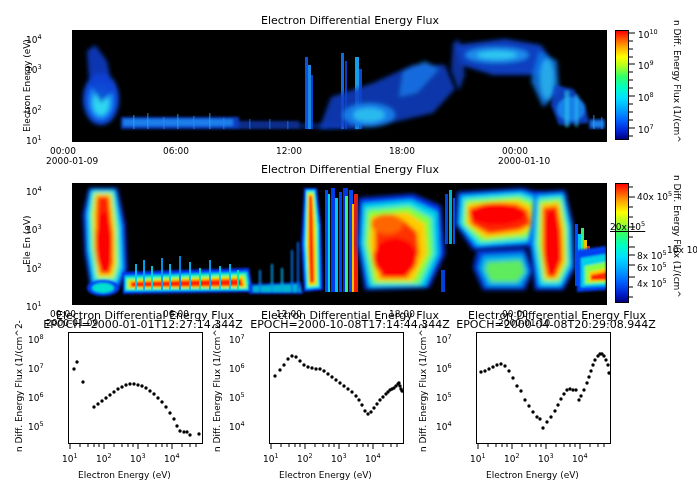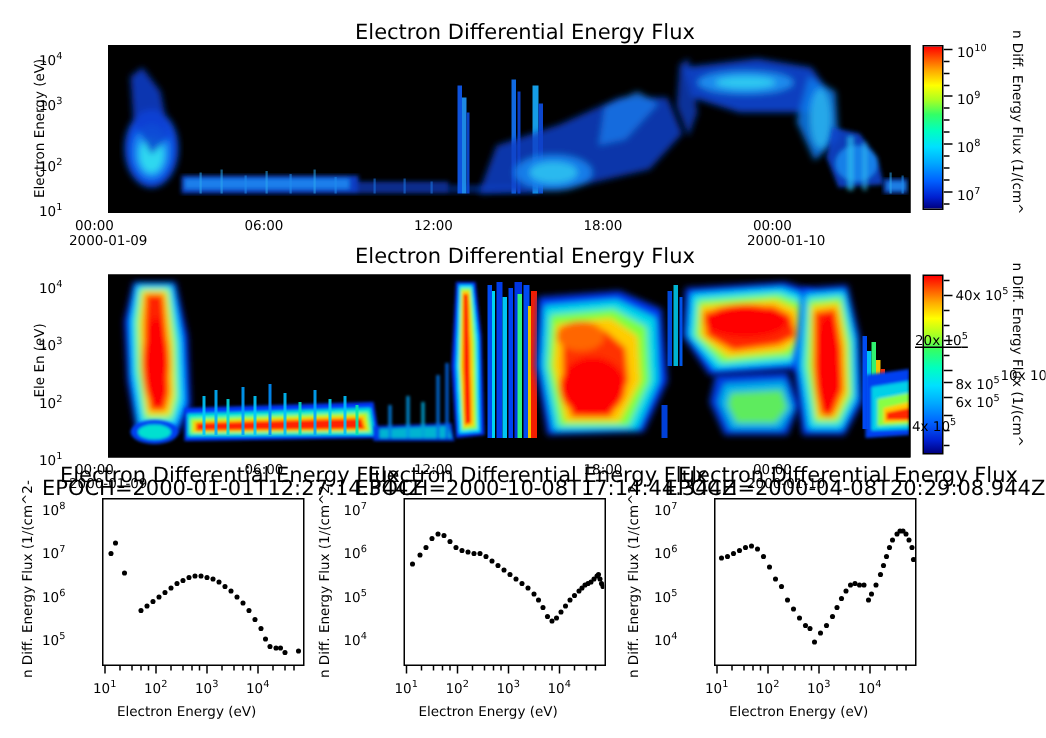--- a/index.html
+++ b/index.html
@@ -2,21 +2,21 @@
 <html><head>
 <meta charset="utf-8">
 <style>
   html,body{margin:0;padding:0;background:#fff;}
   body{
     width:697px;height:492px;position:relative;overflow:hidden;
     font-family:"DejaVu Sans","Liberation Sans",sans-serif;
     color:#000;
   }
   .abs{position:absolute;}
-  .ttl{font-size:14px;text-align:center;white-space:nowrap;}
+  .ttl{font-size:11px;text-align:center;white-space:nowrap;}
   .tick{font-size:9px;white-space:nowrap;}
   .axlbl{font-size:9px;white-space:nowrap;}
   .vlabel{
     font-size:9px;white-space:nowrap;
     transform-origin:0 0;
   }
   .rot-up{transform:rotate(-90deg);}
   .rot-dn{transform:rotate(90deg);}
   .frame{border:1px solid #000;box-sizing:border-box;background:#000;overflow:hidden;}
   .wframe{border:1px solid #000;box-sizing:border-box;background:#fff;overflow:hidden;}
@@ -318,21 +318,21 @@
     <line x1="0" y1="94" x2="6" y2="94"></line>
       <line x1="0" y1="104" x2="4" y2="104"></line>
       <line x1="0" y1="114" x2="4" y2="114"></line>
   </g>
 </svg>
 <div class="abs tick" style="left:637px;top:190px;">40x 10<span class="sup">5</span></div>
 <div class="abs tick" style="left:610px;top:220px;text-decoration:underline;">20x 10<span class="sup">5</span></div>
 <div class="abs tick" style="left:667px;top:243px;">10x 10<span class="sup">5</span></div>
 <div class="abs tick" style="left:637px;top:249px;">8x 10<span class="sup">5</span></div>
 <div class="abs tick" style="left:637px;top:261px;">6x 10<span class="sup">5</span></div>
-<div class="abs tick" style="left:608px;top:277px;">4x 10<span class="sup">5</span></div>
+<div class="abs tick" style="left:637px;top:277px;">4x 10<span class="sup">5</span></div>
 <div class="abs vlabel rot-dn" style="left:682px;top:175px;">n Diff. Energy Flux (1/(cm^</div>
 
 <div class="abs ttl" style="left:40px;top:309px;width:210px;">Electron Differential Energy Flux</div>
 <div class="abs ttl" style="left:28px;top:318px;width:230px;">EPOCH=2000-01-01T12:27:14.344Z</div>
 <div class="abs vlabel rot-up" style="left:14px;top:452px;">n Diff. Energy Flux (1/(cm^2-</div>
 <div class="abs tick" style="left:28px;top:333px;">10<span class="sup">8</span></div>
 <div class="abs tick" style="left:28px;top:362px;">10<span class="sup">7</span></div>
 <div class="abs tick" style="left:28px;top:391px;">10<span class="sup">6</span></div>
 <div class="abs tick" style="left:28px;top:420px;">10<span class="sup">5</span></div>
 <div class="abs wframe" style="left:68px;top:332px;width:135px;height:112px;">

